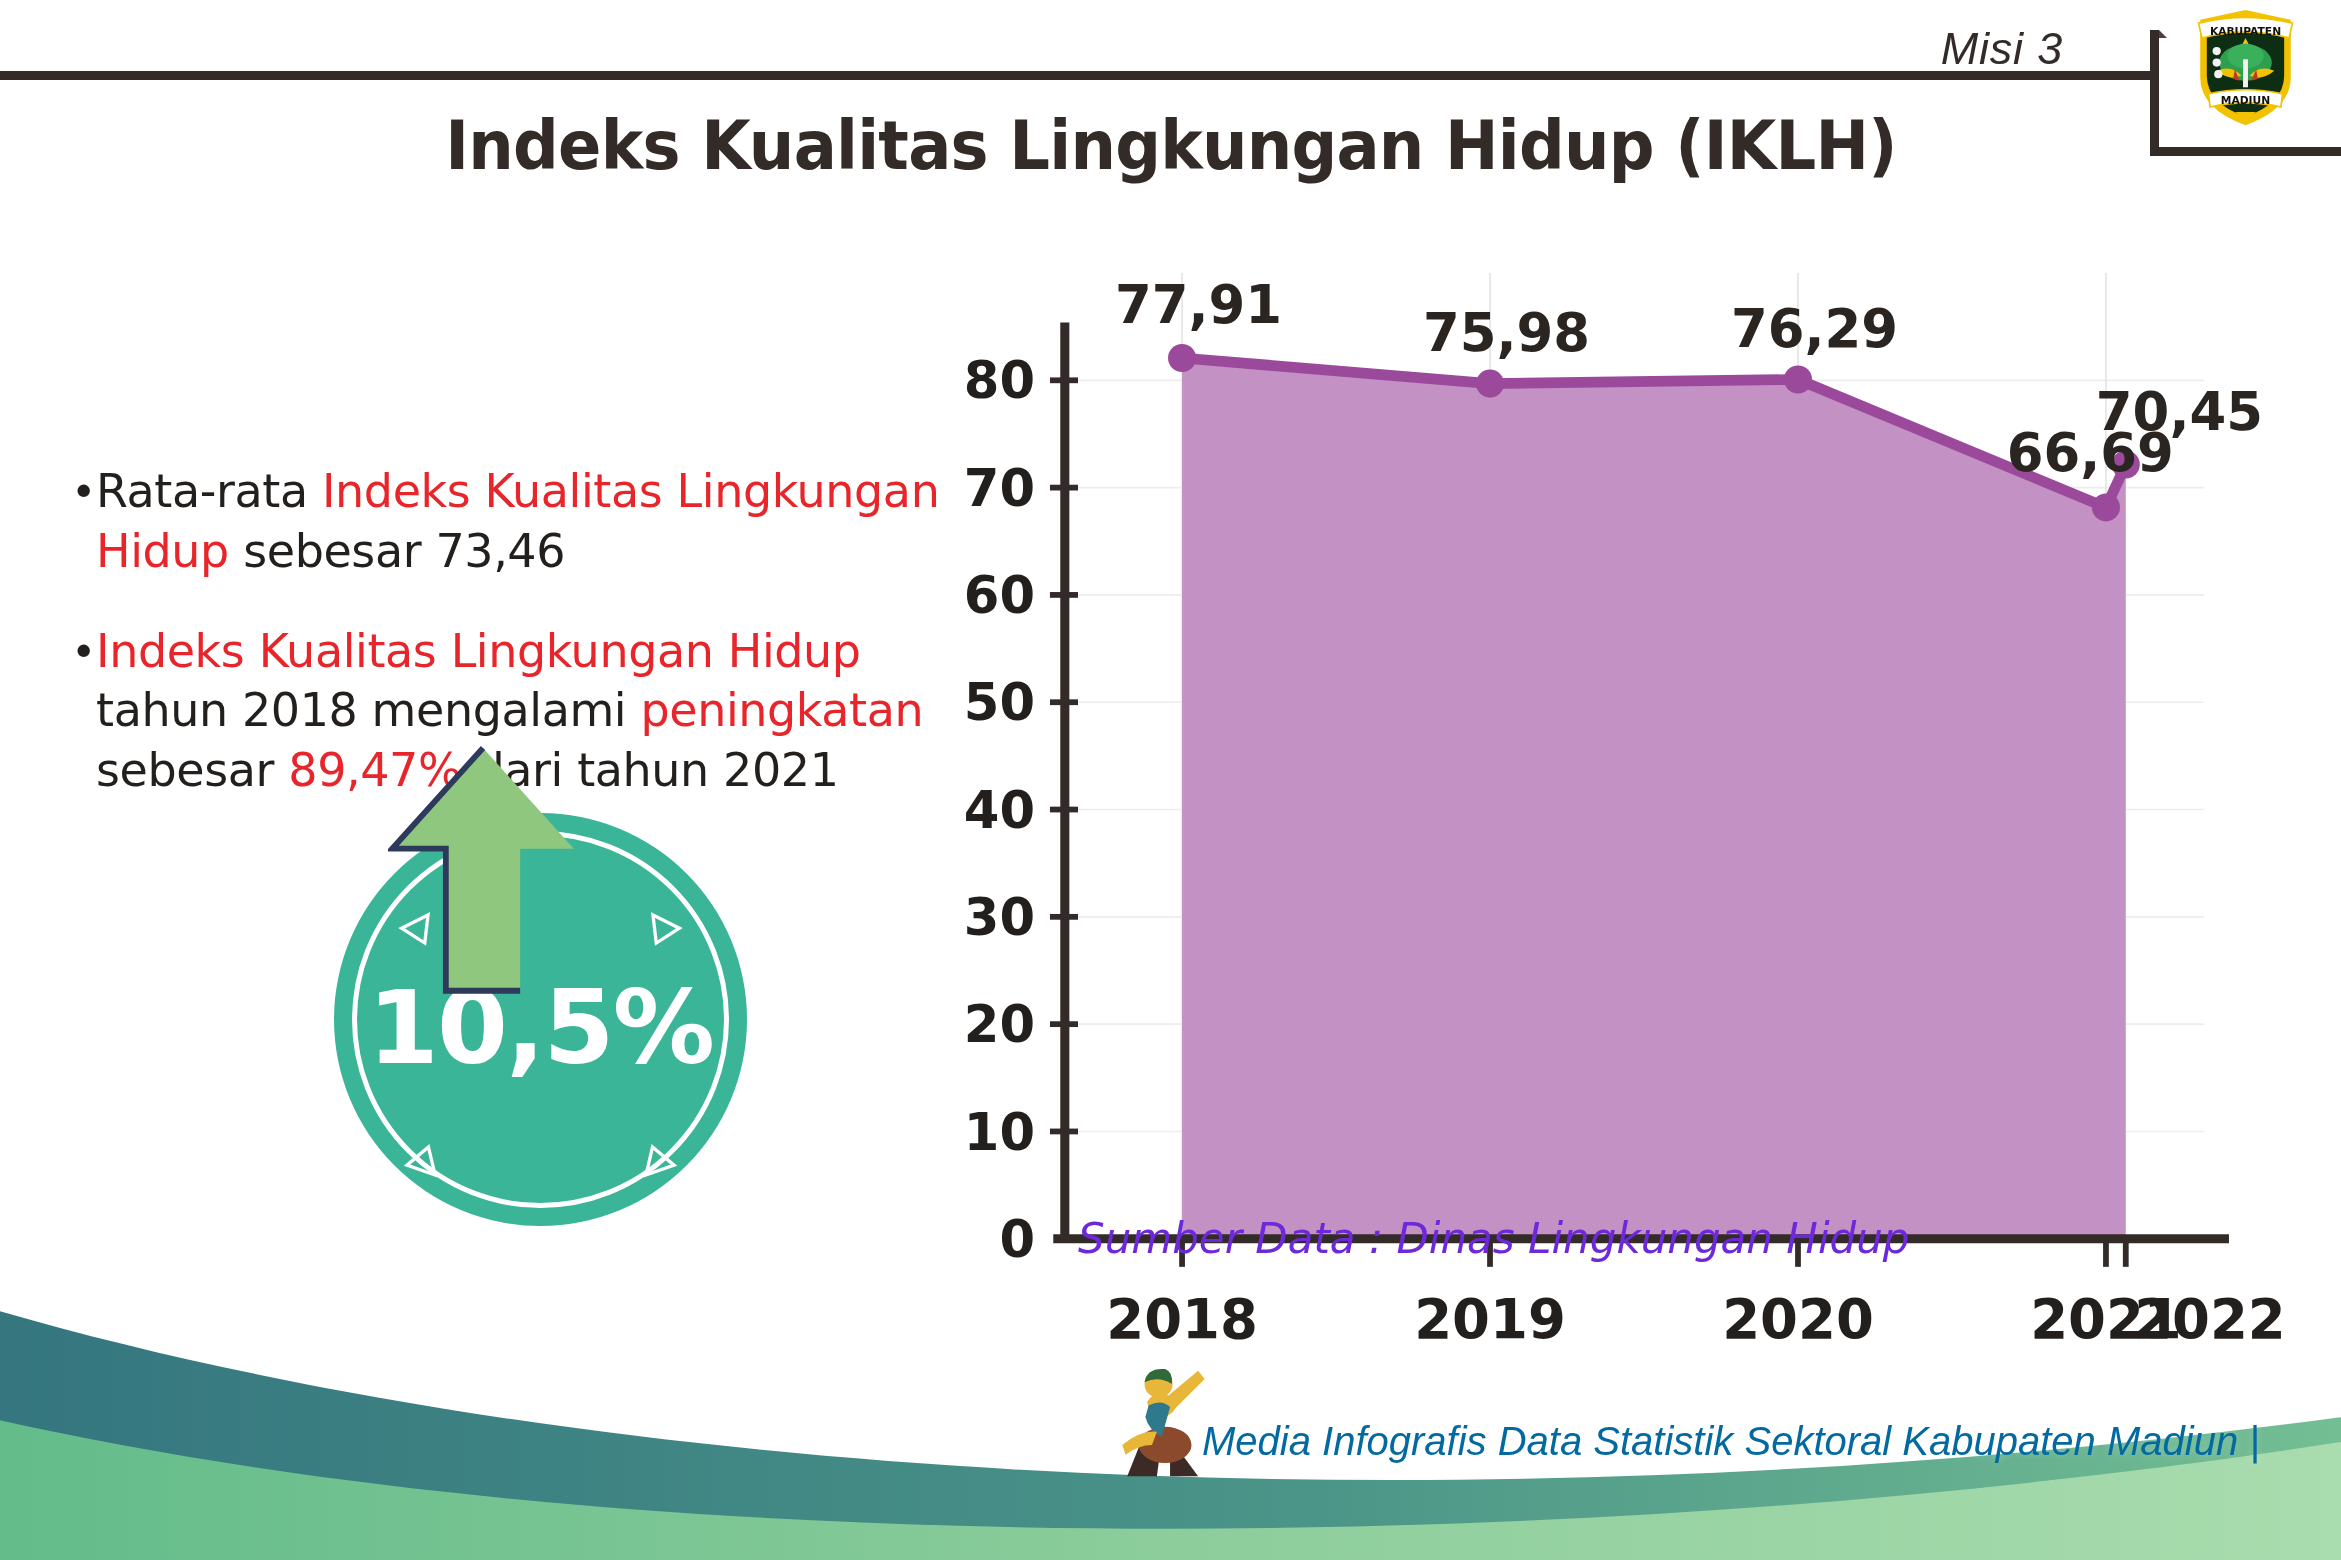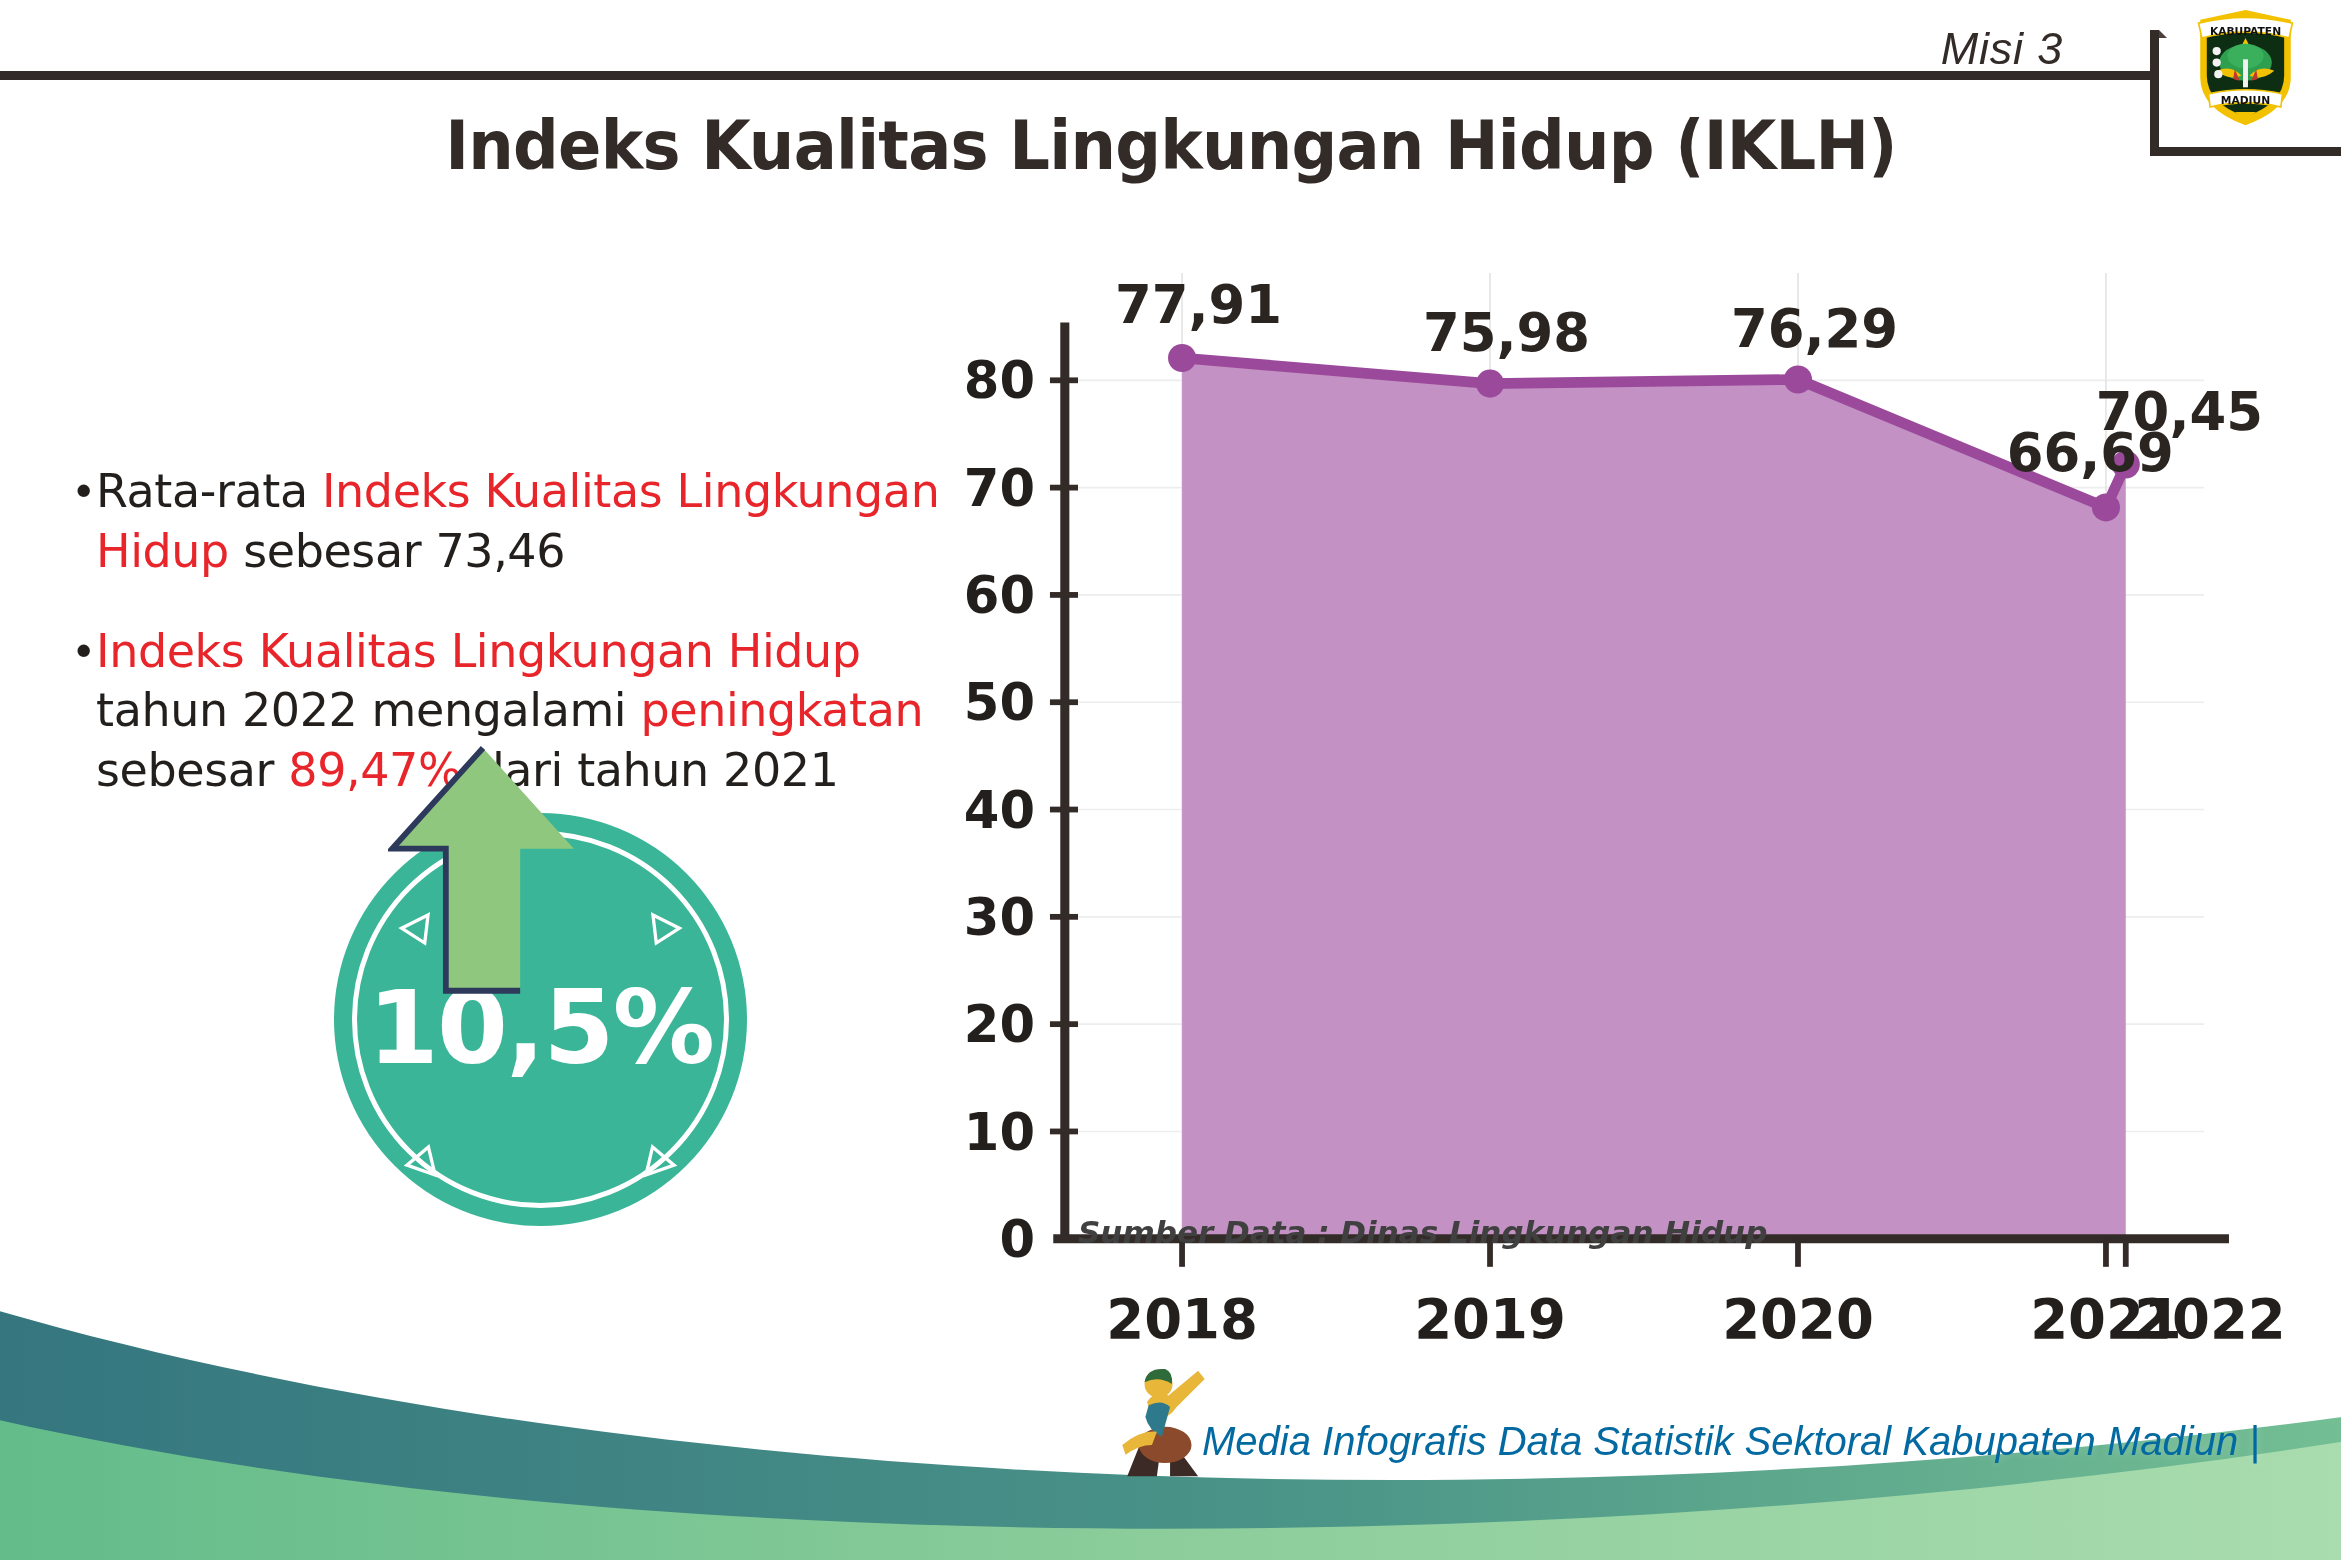--- a/index.html
+++ b/index.html
@@ -101,21 +101,21 @@
   }
   .chart svg{width:100%;height:100%;display:block;overflow:visible;}
   .ylabel-txt,.xlabel-txt{
     font-family:"DejaVu Sans",sans-serif;font-weight:bold;fill:#231F1C;
   }
   .dlabel{
     font-family:"DejaVu Sans",sans-serif;font-weight:bold;fill:#2b2522;
   }
   .source{
     position:absolute;left:1078px;top:1214px;
-    font-size:31px;font-weight:bold;font-style:italic;color:#404040;
+    font-size:42px;font-weight:normal;font-style:italic;color:#6d28d9;
     font-family:"DejaVu Sans",sans-serif;
   }
 
   
   .footer{
     position:absolute;left:0;bottom:0;width:2342px;height:273px;
   }
   .footer svg{width:100%;height:100%;display:block;}
   .footer-text{
     position:absolute;left:1202px;bottom:97px;
@@ -172,21 +172,21 @@
     <div class="bullet">
       <span class="dot">•</span>
       <span class="body">
         <span>Rata-rata </span><span class="hl">Indeks Kualitas Lingkungan Hidup</span><span> sebesar 73,46</span>
       </span>
     </div>
 
     <div class="bullet">
       <span class="dot">•</span>
       <span class="body">
-        <span class="hl">Indeks Kualitas Lingkungan Hidup</span><span> tahun 2022 mengalami </span><span class="hl">peningkatan</span><span> sebesar </span><span class="hl">89,47%</span><span> dari tahun 2021</span>
+        <span class="hl">Indeks Kualitas Lingkungan Hidup</span><span> tahun 2018 mengalami </span><span class="hl">peningkatan</span><span> sebesar </span><span class="hl">89,47%</span><span> dari tahun 2021</span>
       </span>
     </div>
 
   </div>
 
   <div class="badge">
     <div class="circle"></div>
     <div class="ring"></div>
 
     <div class="tri tl">

